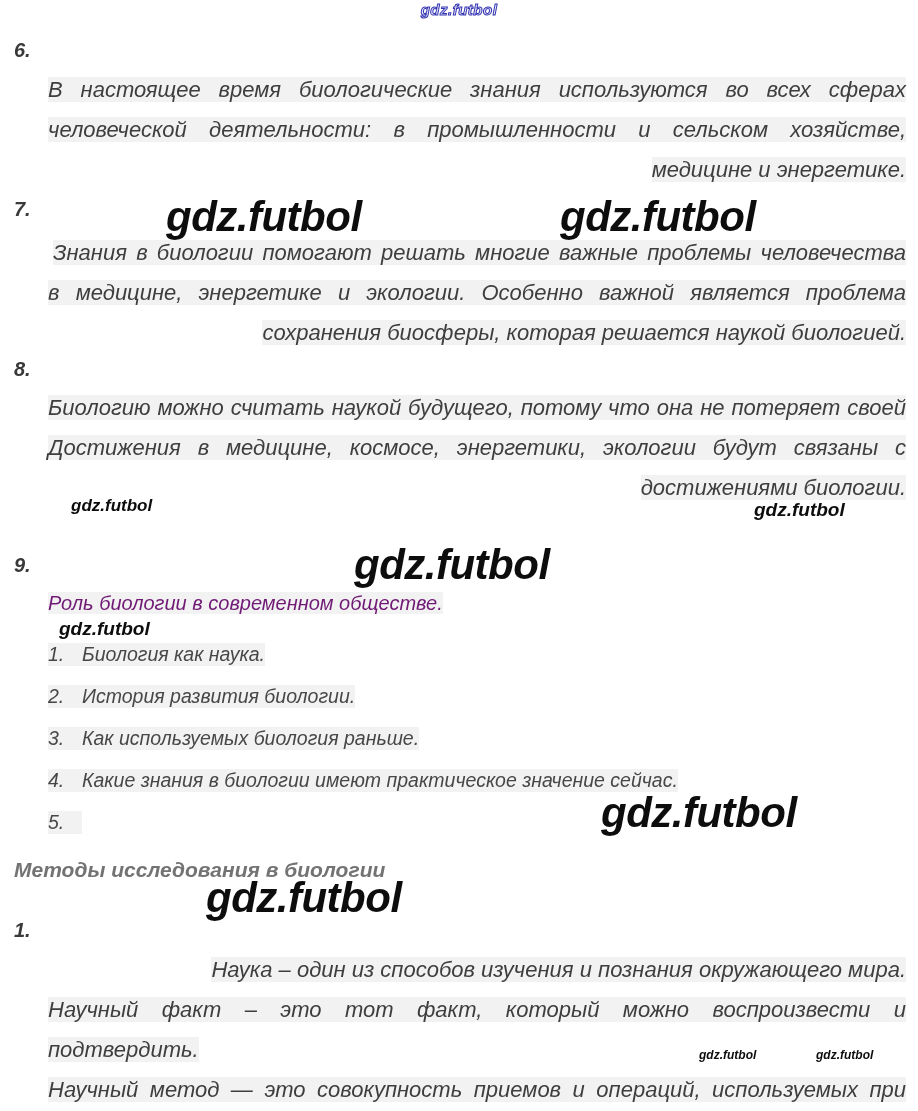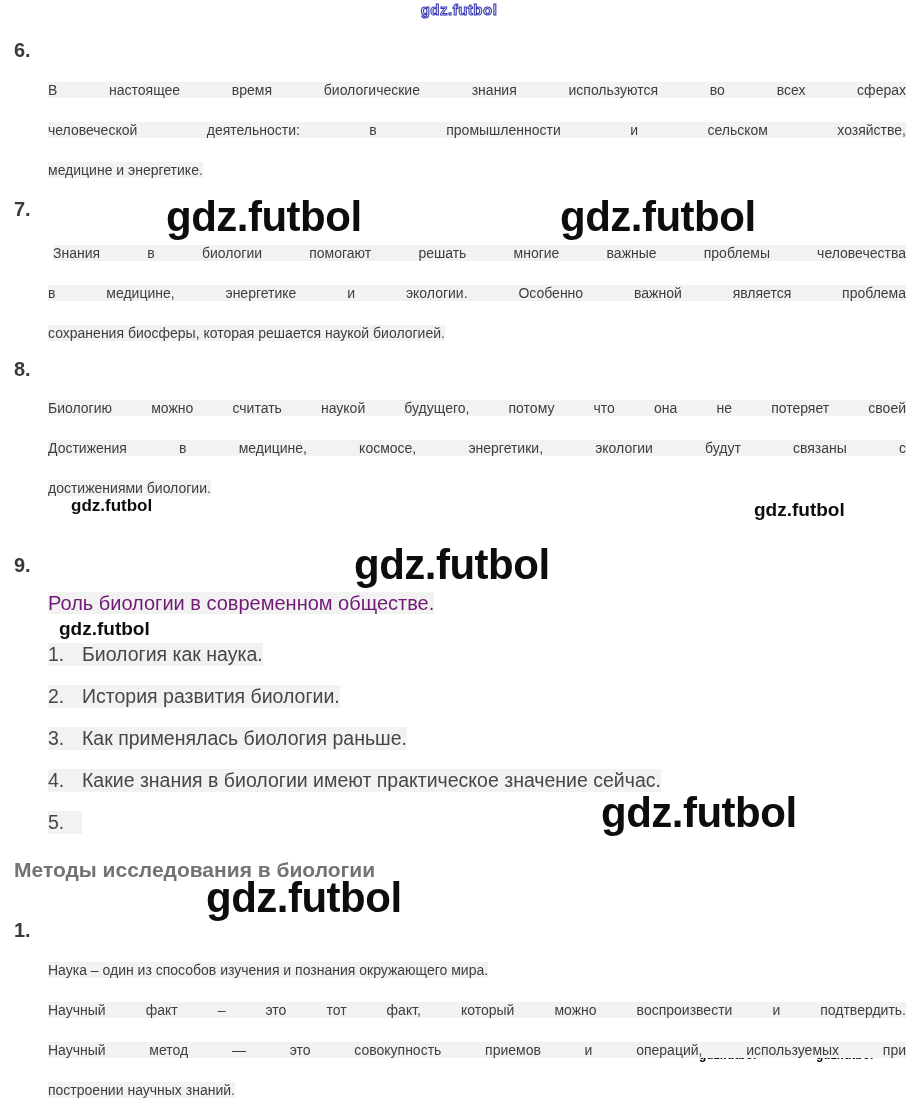--- a/index.html
+++ b/index.html
@@ -4,42 +4,43 @@
 <style>
   html, body { margin: 0; padding: 0; background: #ffffff; }
   .page {
     position: relative;
     width: 918px;
     height: 1111px;
     background: #ffffff;
     font-family: "Liberation Sans", "DejaVu Sans", sans-serif;
     color: #3c3c3c;
     overflow: hidden;
+    font-style: italic;
   }
 
   
   .sec-num {
     position: absolute;
     left: 14px;
     font-size: 20px;
     font-weight: 700;
     color: #3a3a3a;
     line-height: 24px;
   }
 
   
   .para {
     position: absolute;
     left: 48px;
     width: 858px;
-    font-size: 14px;
+    font-size: 22px;
     line-height: 40px;
     color: #3e3e3e;
   }
-  .line { text-align: left; }
+  .line { text-align: right; }
   .line.stretch { text-align: justify; text-align-last: justify; }
   .line.indent-sm { text-indent: 5px; }
   .hl { background: #f2f2f3; }
 
   
   .intro {
     position: absolute;
     left: 48px;
     width: 858px;
     font-size: 20px;
@@ -143,21 +144,21 @@
     <div class="li">
       <span class="li-num hl">1.</span>
       <span class="hl">Биология как наука.</span>
     </div>
     <div class="li">
       <span class="li-num hl">2.</span>
       <span class="hl">История развития биологии.</span>
     </div>
     <div class="li">
       <span class="li-num hl">3.</span>
-      <span class="hl">Как применялась биология раньше.</span>
+      <span class="hl">Как используемых биология раньше.</span>
     </div>
     <div class="li">
       <span class="li-num hl">4.</span>
       <span class="hl">Какие знания в биологии имеют практическое значение сейчас.</span>
     </div>
     <div class="li">
       <span class="li-num hl">5.</span>
     </div>
   </div>
 

